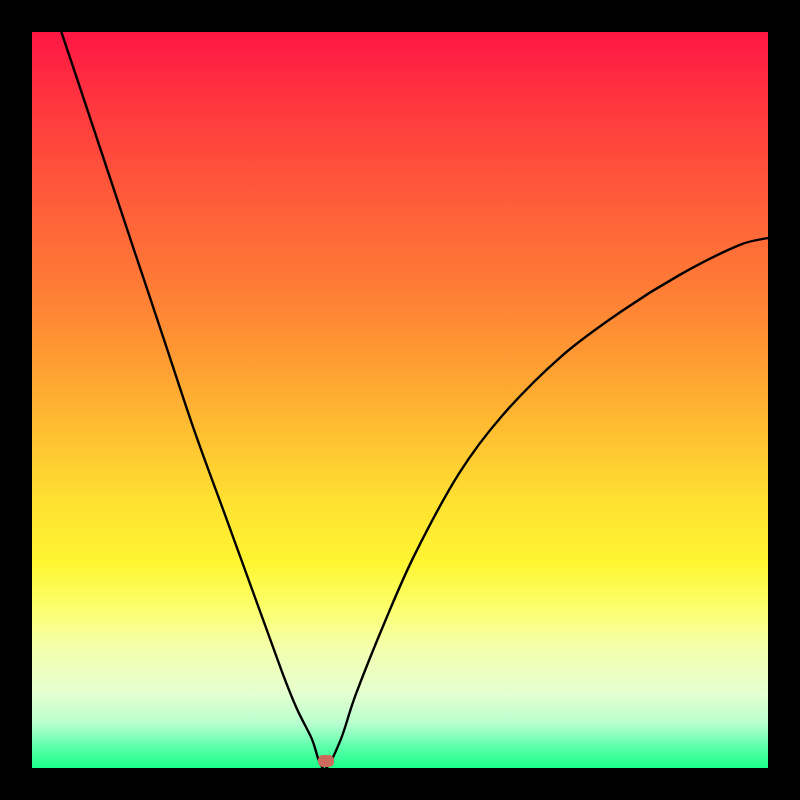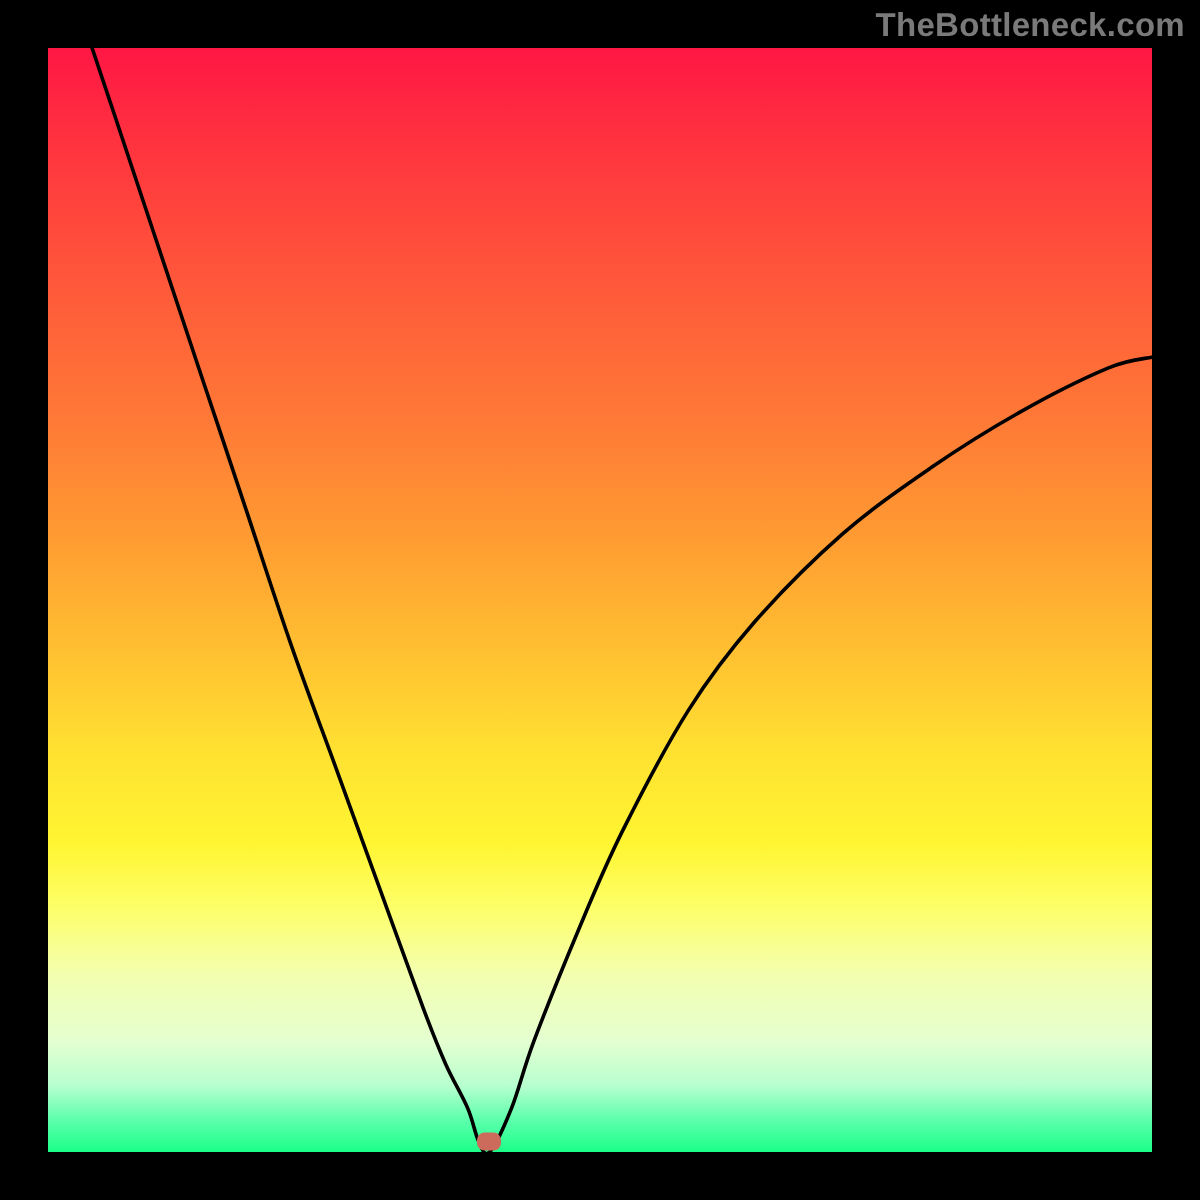--- a/index.html
+++ b/index.html
@@ -65,21 +65,20 @@
     top: 0;
     left: 0;
     width: 736px;
     height: 736px;
   }
 </style>
 </head>
 <body>
 
 <div class="frame">
-  <div class="watermark">TheBottleneck.com</div>
 
   <div class="plot-area">
     <svg class="curve" viewBox="0 0 736 736" preserveAspectRatio="none">
       <path fill="none" stroke="#000" stroke-width="2.4" stroke-linecap="round" stroke-linejoin="round" d="M 29.4 0.0 C 31.9 7.4, 36.8 22.1, 44.2 44.2 C 51.5 66.2, 63.8 103.0, 73.6 132.5 C 83.4 161.9, 93.2 191.4, 103.0 220.8 C 112.9 250.2, 122.7 279.7, 132.5 309.1 C 142.3 338.6, 152.1 369.2, 161.9 397.4 C 171.7 425.7, 181.5 451.4, 191.4 478.4 C 201.2 505.4, 211.0 532.4, 220.8 559.4 C 230.6 586.3, 242.9 620.7, 250.2 640.3 C 257.6 659.9, 260.1 666.1, 265.0 677.1 C 269.9 688.2, 276.0 698.0, 279.7 706.6 C 283.4 715.1, 284.6 723.7, 287.0 728.6 C 289.5 733.5, 290.7 739.7, 294.4 736.0 C 298.1 732.3, 304.2 718.8, 309.1 706.6 C 314.0 694.3, 316.5 682.0, 323.8 662.4 C 331.2 642.8, 343.5 612.1, 353.3 588.8 C 363.1 565.5, 370.5 547.1, 382.7 522.6 C 395.0 498.0, 412.2 464.9, 426.9 441.6 C 441.6 418.3, 453.9 402.3, 471.0 382.7 C 488.2 363.1, 510.3 341.0, 529.9 323.8 C 549.5 306.7, 569.2 293.2, 588.8 279.7 C 608.4 266.2, 628.1 253.9, 647.7 242.9 C 667.3 231.8, 691.8 219.6, 706.6 213.4 C 721.3 207.3, 731.1 207.3, 736.0 206.1"></path>
     </svg>
     <div class="marker" style="left: 294.4px; top: 728.64px;"></div>
   </div>
 </div>
 
 </body></html>

